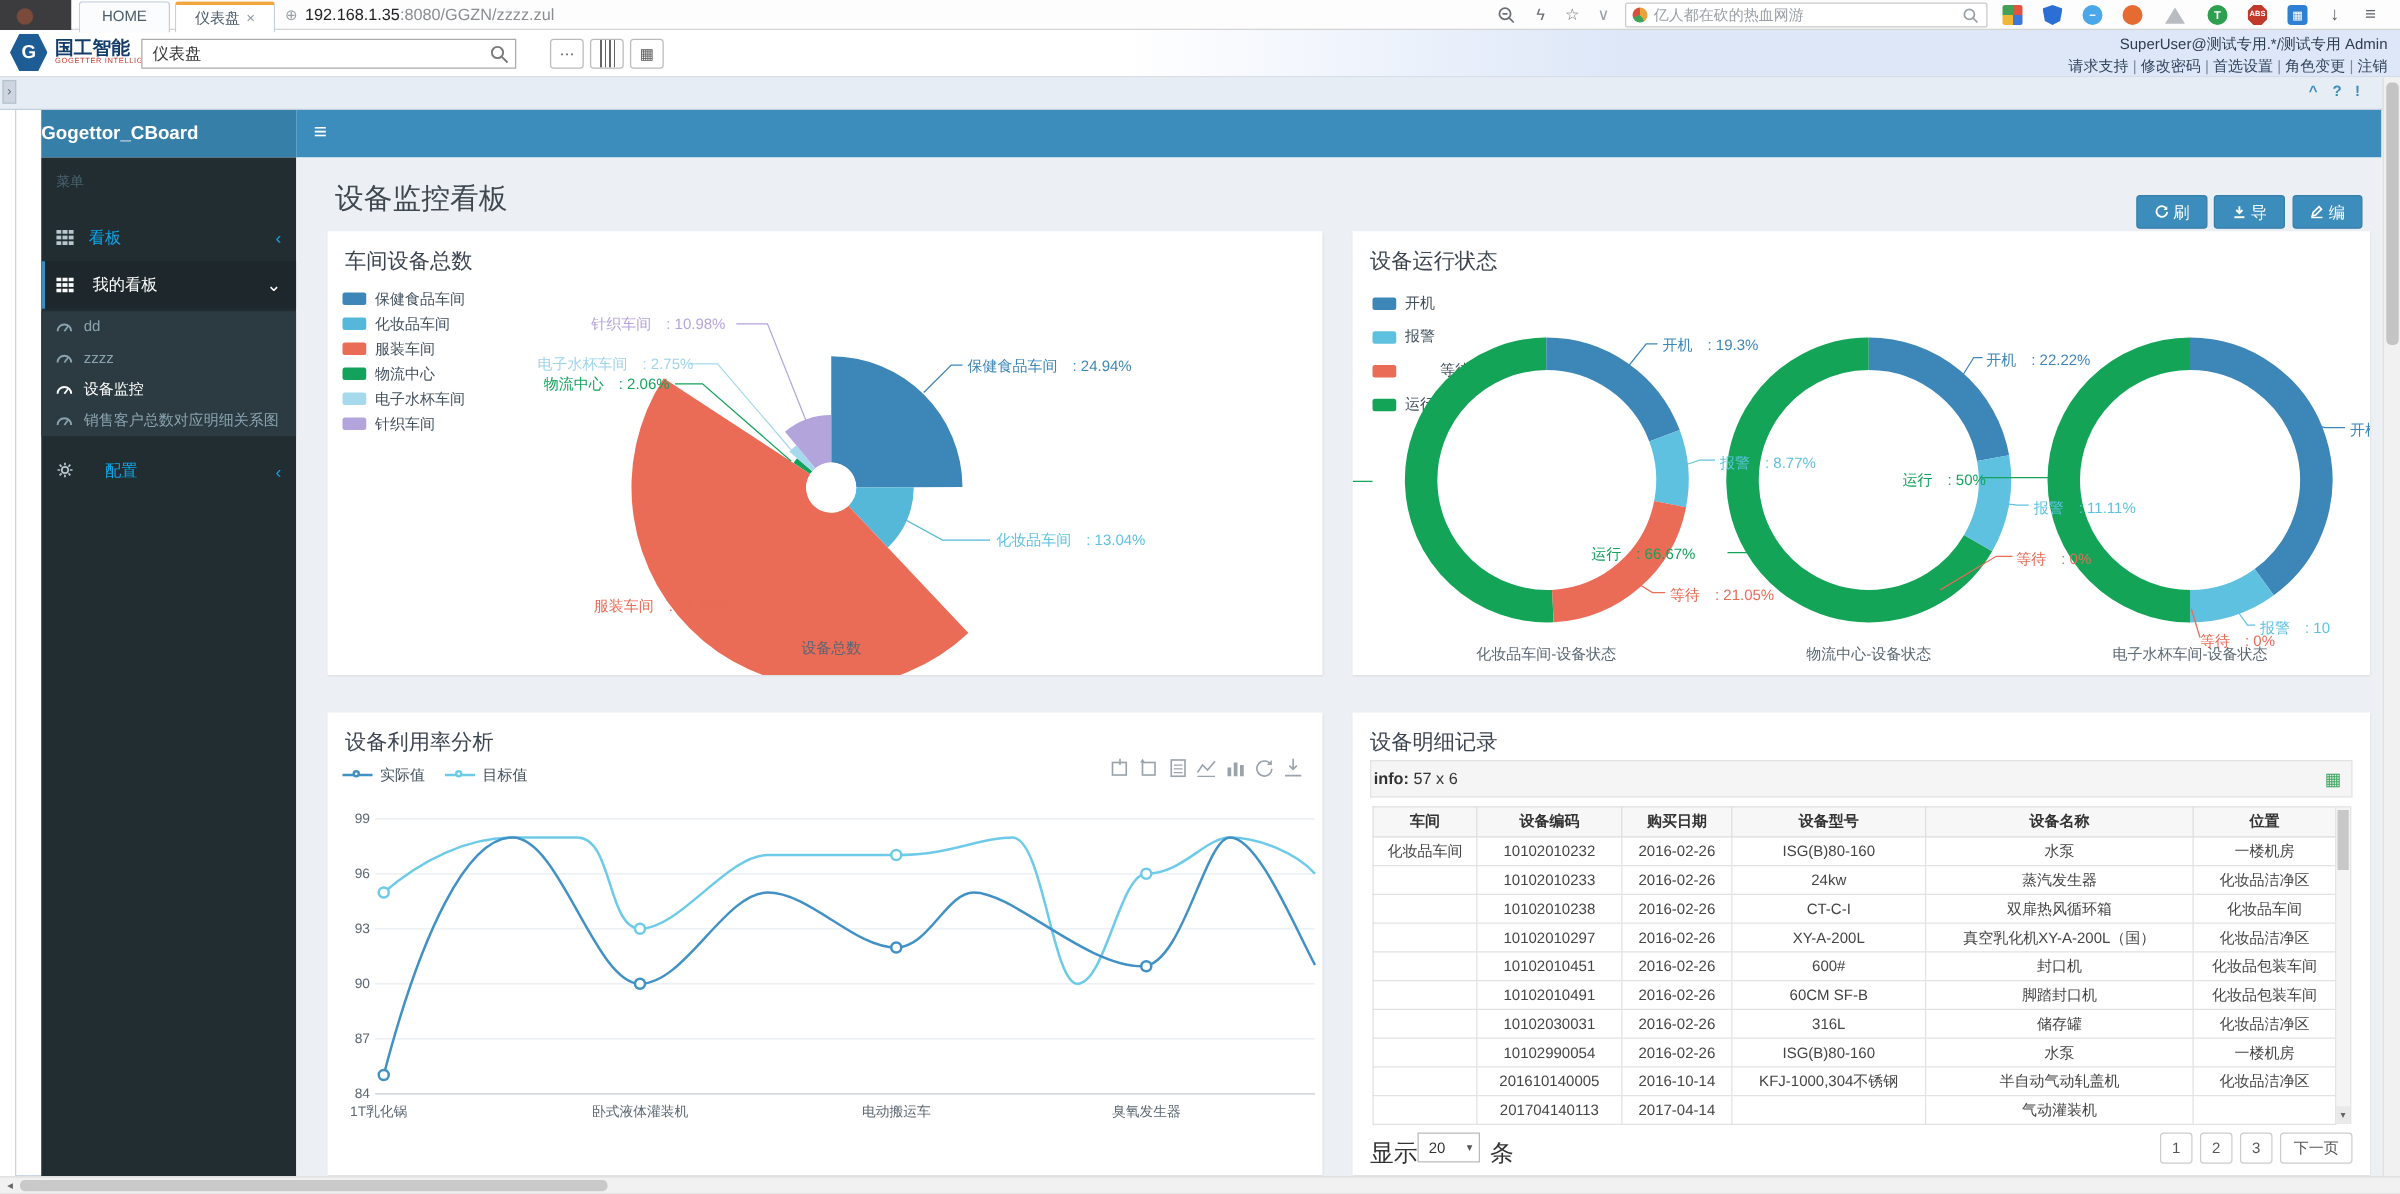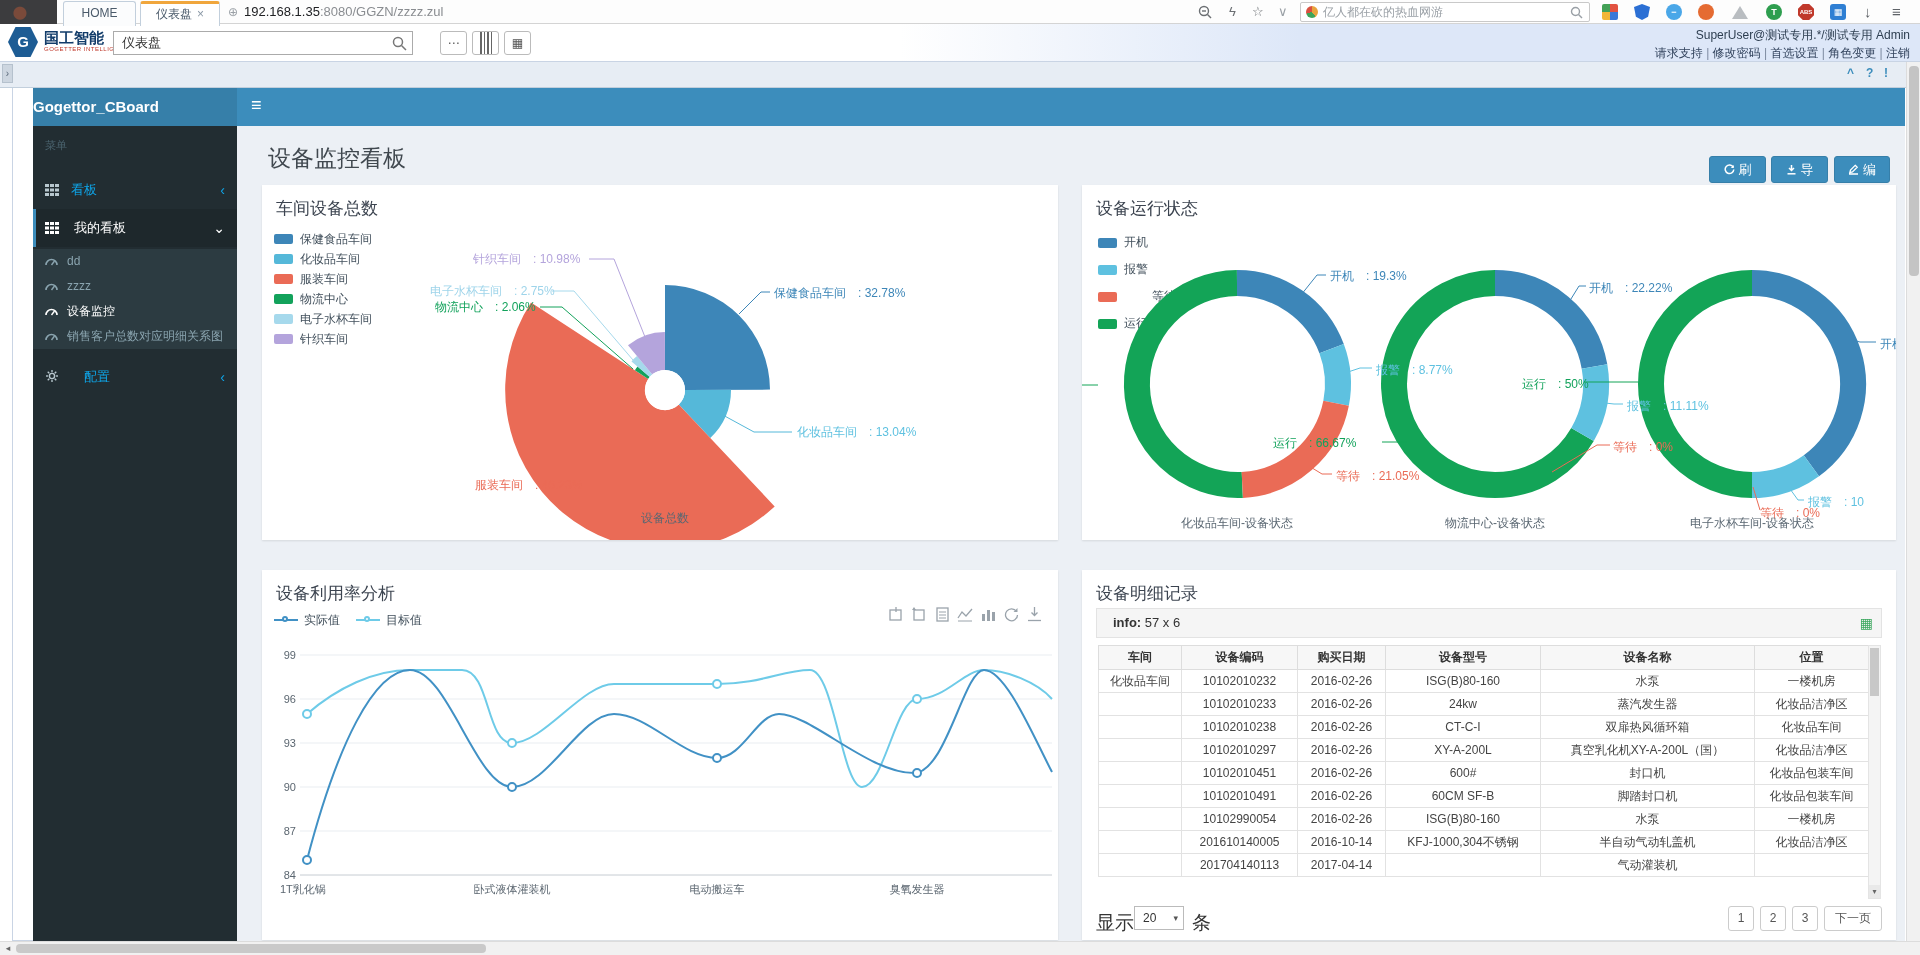--- a/index.html
+++ b/index.html
@@ -72,21 +72,21 @@
   .c-green { color:#12a25b; } .c-pale { color:#8fcde6; } .c-purple { color:#b4a4dc; }
 
   
   .lm { position:relative; width:24px; height:10px; margin-right:6px; }
   .lm .ln { position:absolute; left:0; top:4px; width:24px; height:2px; }
   .lm .ci { position:absolute; left:8px; top:1px; width:6px; height:6px; border:2px solid; border-radius:50%; background:#fff; }
   .axis-lab { position:absolute; font-size:11px; color:#5b6670; }
   .tbx { margin-left:6px; }
 
   
-  #info-bar { left:14px; top:38px; width:786px; height:30px; background:#f5f5f5; border:1px solid #e3e3e3; font-size:13px; color:#333; line-height:28px; padding-left:16px; }
+  #info-bar { left:14px; top:38px; width:786px; height:30px; background:#f5f5f5; border:1px solid #e3e3e3; font-size:13px; color:#333; line-height:28px; padding-left:2px; }
   #dtable { left:16px; top:75px; width:770px; border-collapse:collapse; table-layout:fixed; }
   #dtable th { height:24px; background:#f7f7f7; font-size:12px; color:#333; border:1px solid #ddd; font-weight:bold; }
   #dtable td { height:23px; font-size:12px; color:#444; border:1px solid #e2e2e2; text-align:center; overflow:hidden; white-space:nowrap; }
   #vscroll { left:786px; top:75px; width:13px; height:254px; background:#f4f4f4; border:1px solid #e4e4e4; }
   #vthumb { left:1px; top:2px; width:9px; height:48px; background:#c8c8c8; }
   #vdown { left:0; bottom:0; width:11px; height:13px; color:#666; font-size:8px; text-align:center; line-height:13px; background:#e9e9e9; }
   .pgbtn { top:336px; height:25px; border:1px solid #ccc; border-radius:3px; background:#fff; color:#555; font-size:12px; text-align:center; line-height:23px; cursor:pointer; }
   #psel { left:52px; top:336px; width:50px; height:24px; border:1px solid #bbb; background:#fff; font-size:12px; color:#333; line-height:22px; padding-left:8px; }
   #psel .car { position:absolute; right:5px; top:0; color:#555; font-size:9px; }
   .pglab { top:340px; font-size:19px; color:#333; }
@@ -325,21 +325,21 @@
         <polyline points="290,106 312,106 371,175" stroke="#a6d9ec"></polyline>
         <polyline points="278,122 300,122 371,184" stroke="#12a25b"></polyline>
         <polyline points="477,129 499,107 508,107" stroke="#3d86b8"></polyline>
         <polyline points="448,223 492,247 530,247" stroke="#55b8d9"></polyline>
         <polyline points="301,299 318,297" stroke="#ea6b56"></polyline>
       </g>
     </svg>
     <span class="chart-label c-purple" style="left:211px;top:66px;">针织车间　: 10.98%</span>
     <span class="chart-label c-pale" style="left:168px;top:98px;color:#9ed4ea;">电子水杯车间　: 2.75%</span>
     <span class="chart-label c-green" style="left:173px;top:114px;">物流中心　: 2.06%</span>
-    <span class="chart-label c-blue" style="left:512px;top:100px;">保健食品车间　: 32.78%</span>
+    <span class="chart-label c-blue" style="left:512px;top:100px;">保健食品车间　: 24.94%</span>
     <span class="chart-label c-lblue" style="left:535px;top:239px;">化妆品车间　: 13.04%</span>
     <span class="chart-label c-red" style="left:213px;top:292px;">服装车间　: 46.23%</span>
     <span class="cap" style="left:303px;top:325px;">设备总数</span>
   </div>
 
   <div class="panel abs" style="left:1082px;top:185px;width:814px;height:355px;overflow:hidden;">
     <div class="panel-title txt">设备运行状态</div>
     <div class="abs" style="left:16px;top:44px;">
 
         <div class="legend-item" style="height:27px;">
@@ -576,20 +576,28 @@
 
           <tr>
             <td></td>
             <td>10102010491</td>
             <td>2016-02-26</td>
             <td>60CM SF-B</td>
             <td>脚踏封口机</td>
             <td>化妆品包装车间</td>
           </tr>
 
+          <tr>
+            <td></td>
+            <td>10102030031</td>
+            <td>2016-02-26</td>
+            <td>316L</td>
+            <td>储存罐</td>
+            <td>化妆品洁净区</td>
+          </tr>
 
           <tr>
             <td></td>
             <td>10102990054</td>
             <td>2016-02-26</td>
             <td>ISG(B)80-160</td>
             <td>水泵</td>
             <td>一楼机房</td>
           </tr>
 

